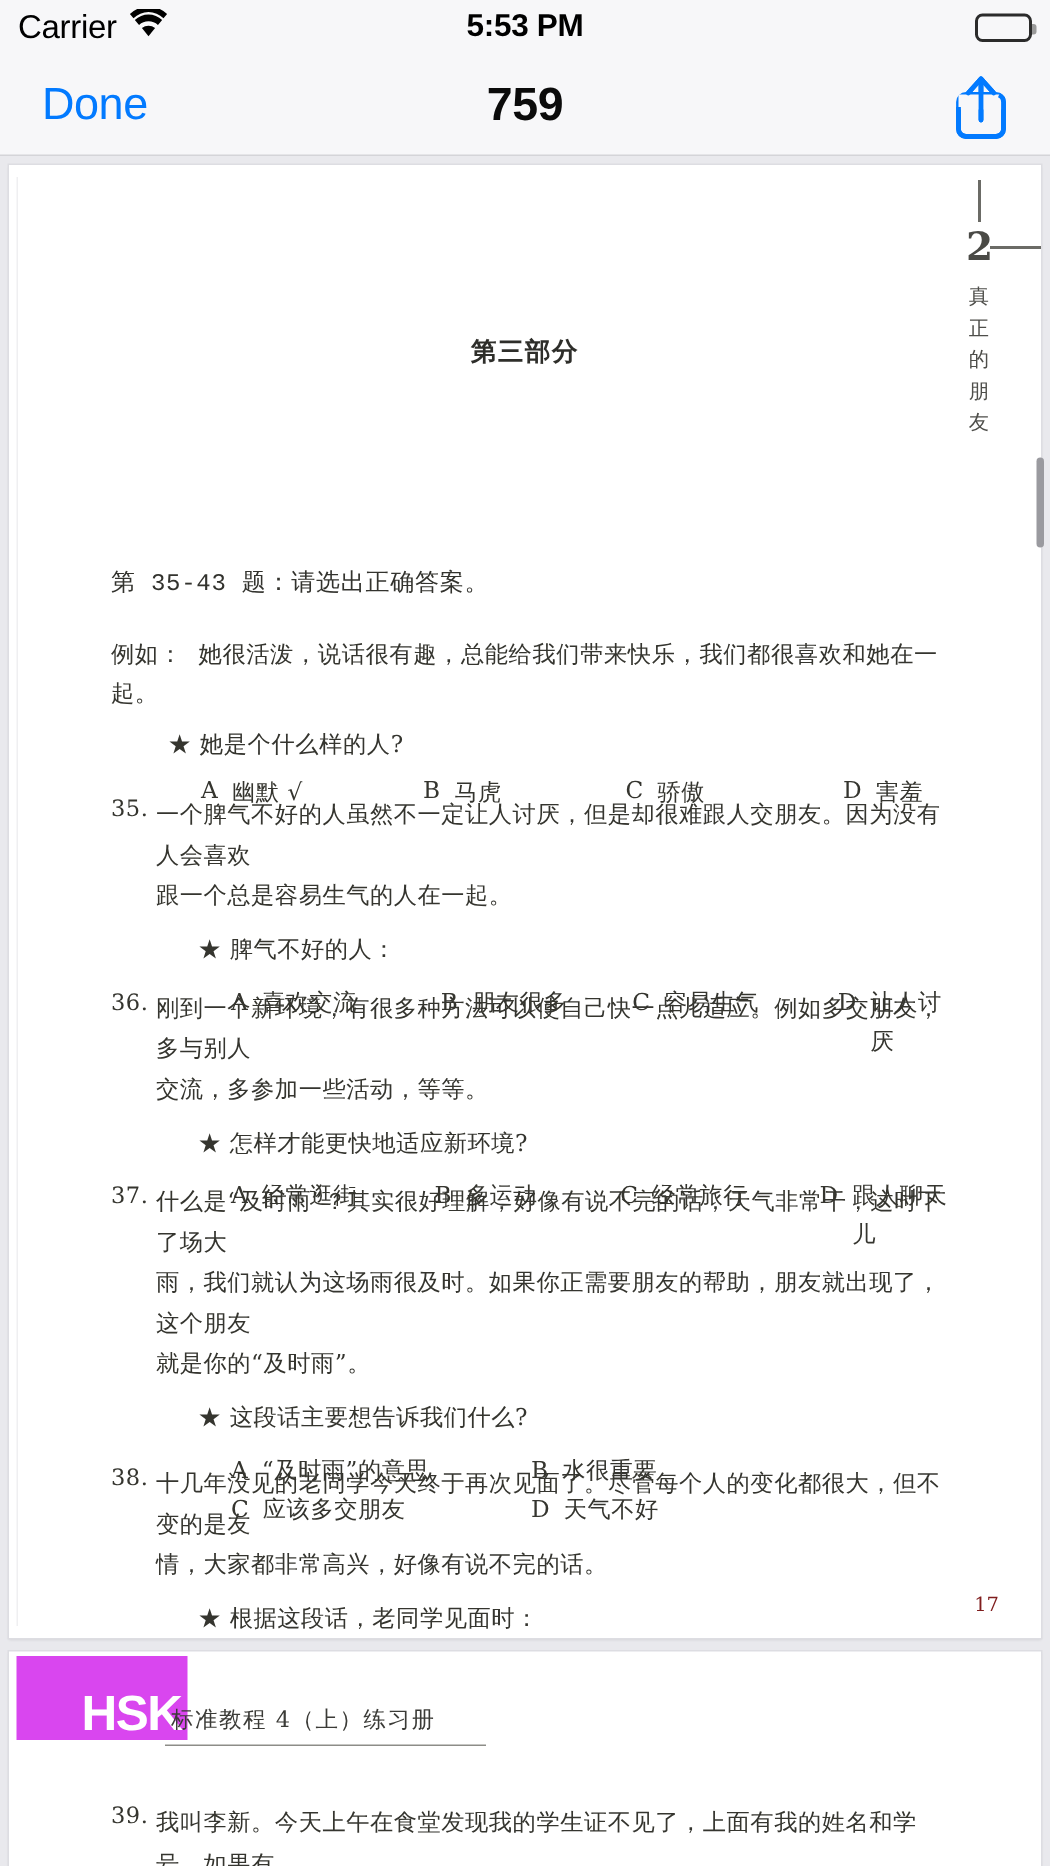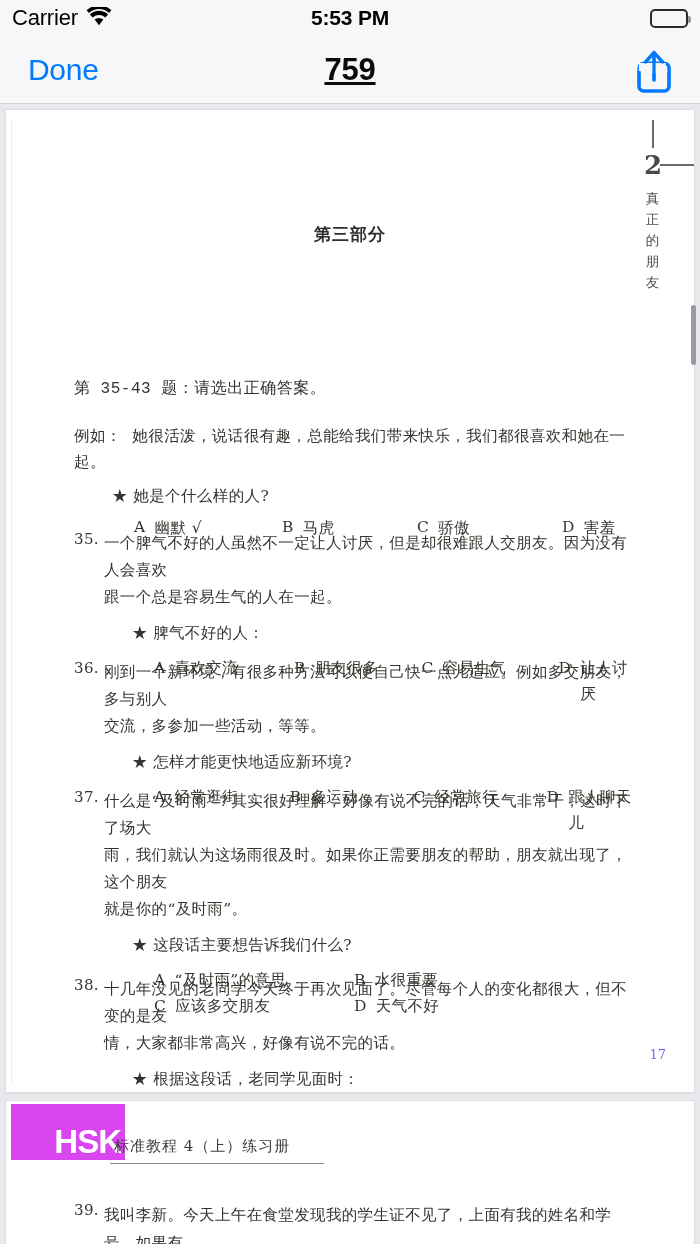--- a/index.html
+++ b/index.html
@@ -52,21 +52,20 @@
     position: absolute; left: 28px; top: 50%; transform: translateY(-50%);
     font-size: 30px; color: #027aff; letter-spacing: -0.3px;
     background: none; border: none; cursor: pointer;
     font-family: inherit;
   }
   .nav-title {
     position: absolute; left: 0; width: 700px; top: 50%;
     transform: translateY(-50%);
     text-align: center; font-size: 31px; font-weight: 600; color: #0b0b0b;
     letter-spacing: -0.2px;
-    text-decoration: underline;
   }
   .nav-share {
     position: absolute; right: 24px; top: 50%; transform: translateY(-50%);
     width: 44px; height: 50px; cursor: pointer;
   }
 
   
   .doc-area {
     position: absolute; top: 105px; left: 0; width: 700px; height: 1139px;
     background: #e9e9ed; overflow: hidden;
@@ -159,22 +158,22 @@
     position: absolute; left: 30px; top: 12px; width: 34px; height: 2px;
     background: #6b6b66;
   }
   .tab-vtext {
     margin-top: 10px; font-size: 13.5px; line-height: 21px; color: #4e4e4a;
     letter-spacing: 1px;
   }
   .tab-vtext span { display: block; }
 
   .page-number {
-    position: absolute; right: 28px; bottom: 30px;
-    font-family: "DejaVu Serif", serif; font-size: 13px; color: #8b5cf6;
+    position: absolute; right: 28px; bottom: 14px;
+    font-family: "DejaVu Serif", serif; font-size: 13px; color: #7f1d1d;
   }
 
   
   .hsk-logo {
     position: absolute; left: 5px; top: 3px;
     width: 114px; height: 56px; background: #d946ef;
     display: flex; align-items: flex-end; justify-content: flex-end;
     padding: 0 4px 3px 0; overflow: hidden;
   }
   .hsk-logo span {

